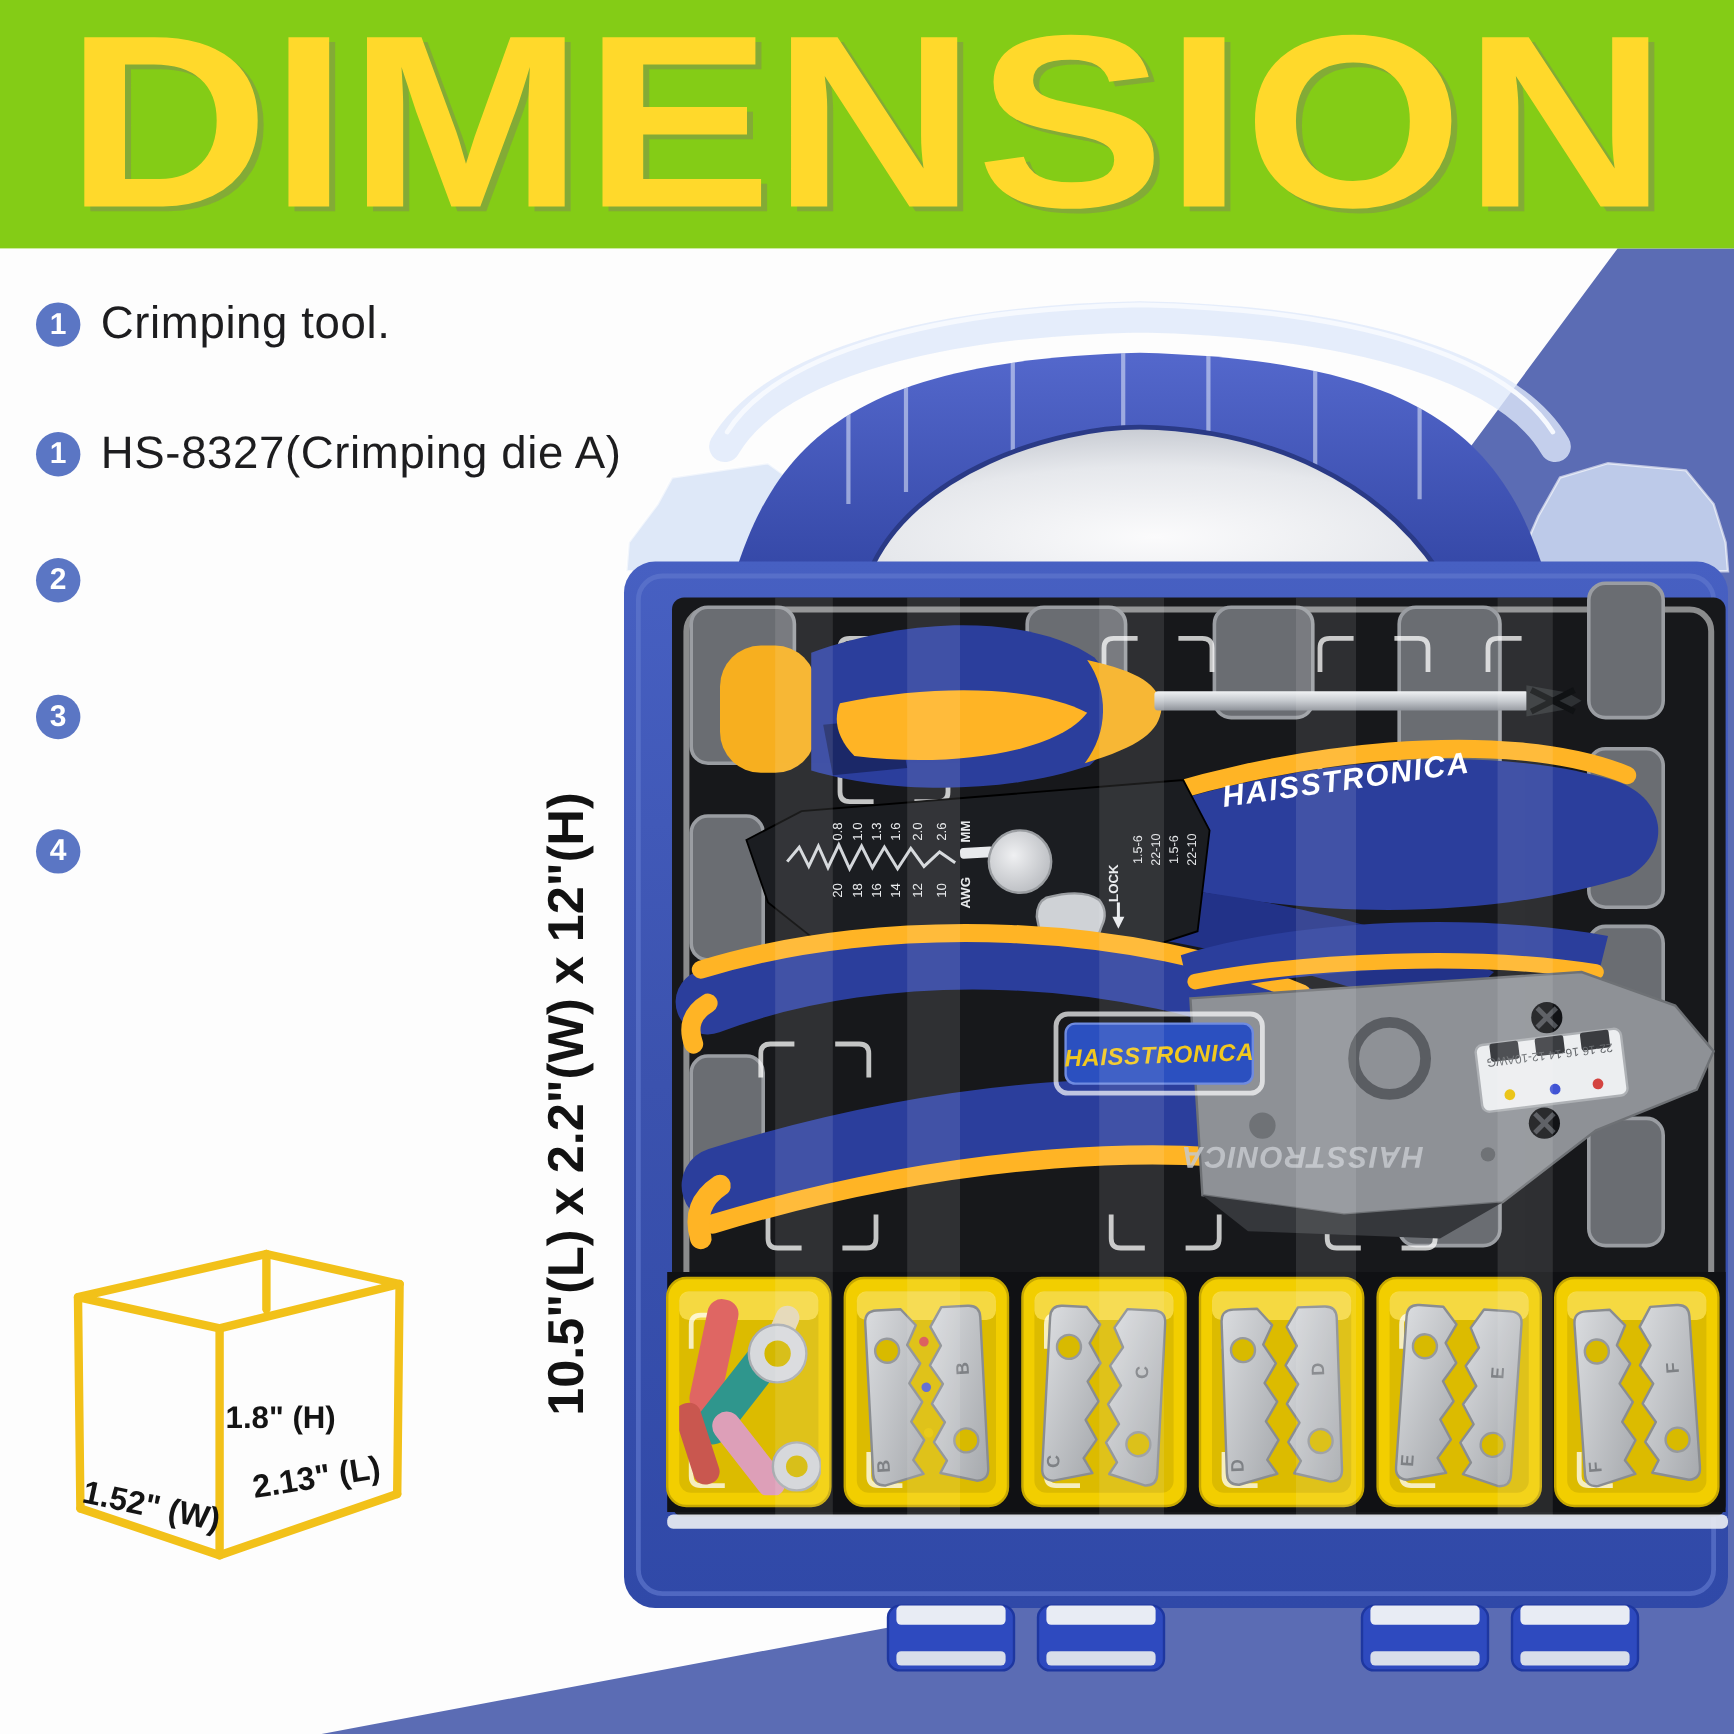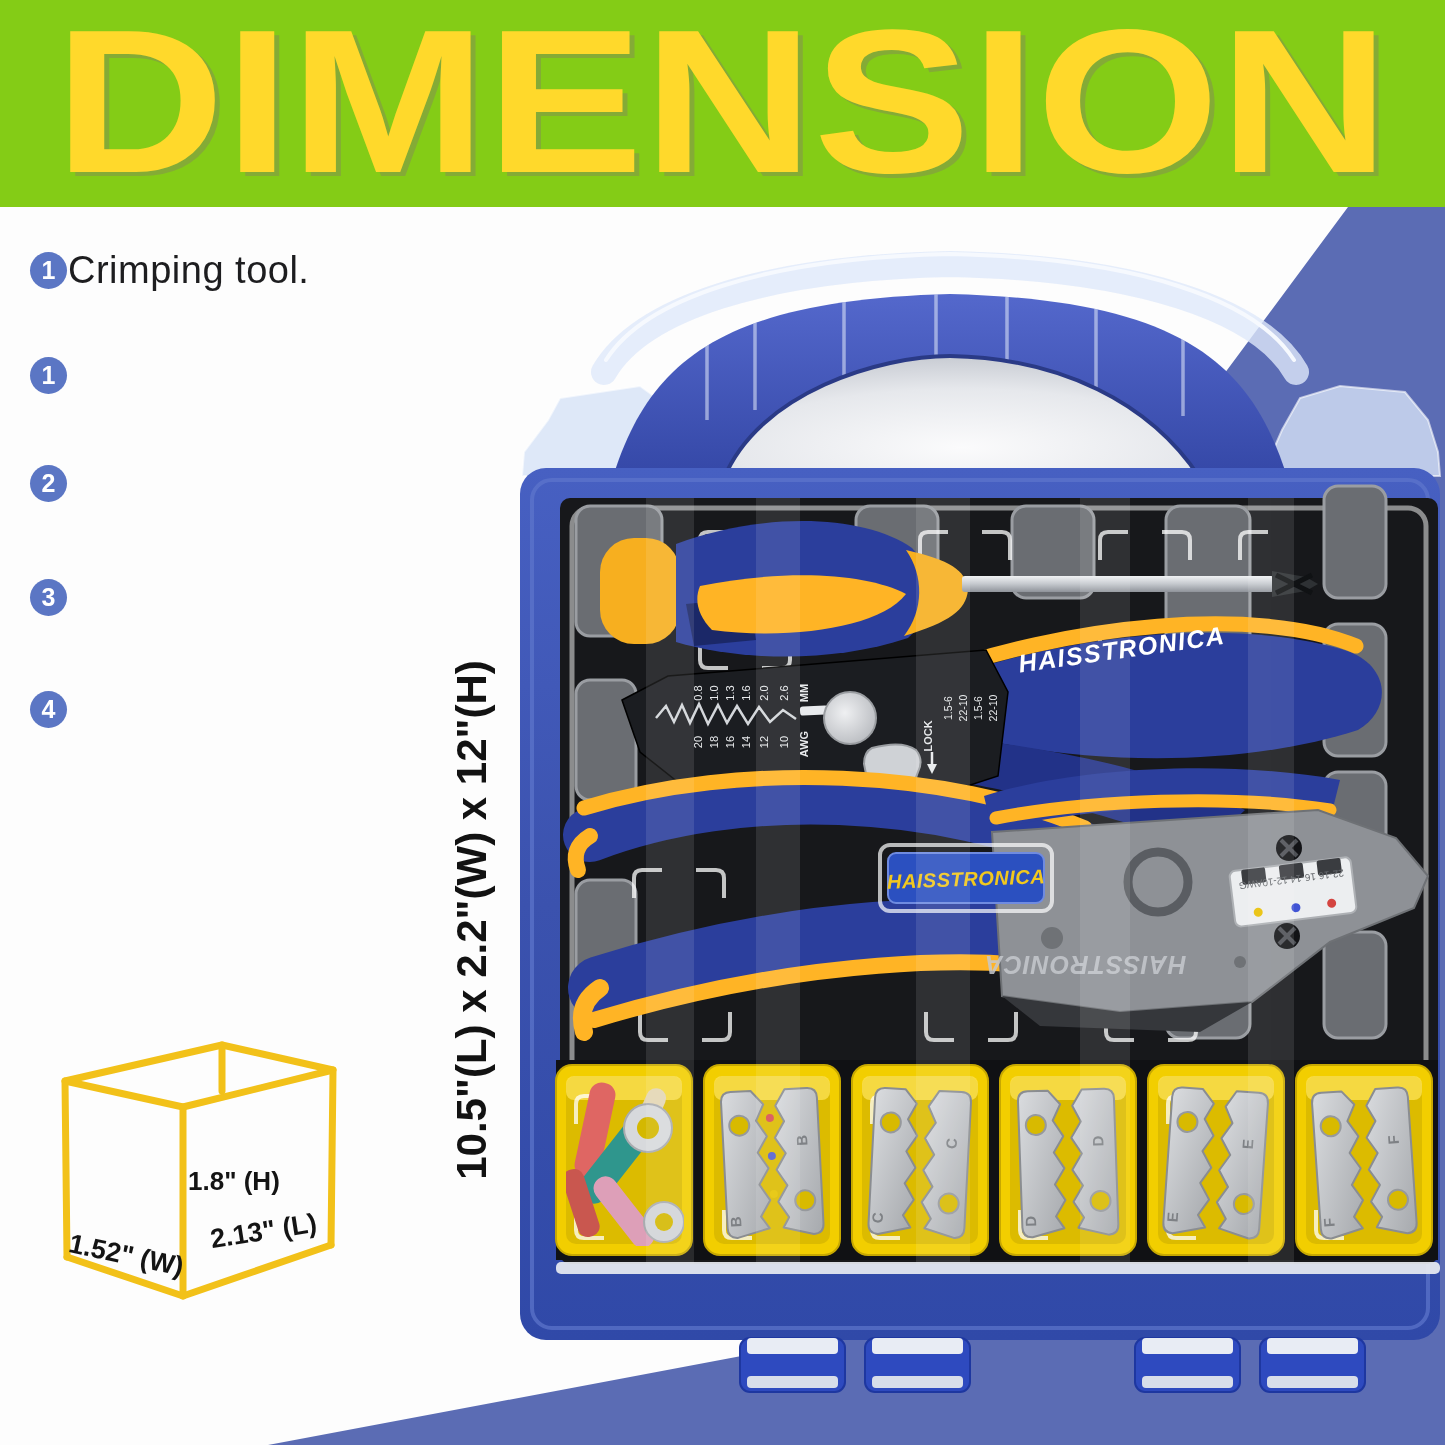--- a/index.html
+++ b/index.html
@@ -9,21 +9,21 @@
   
   .banner{left:0;top:0;width:1445px;height:207px;background:#84cc16;}
   
   .fullsvg{left:0;top:0;width:1445px;height:1445px;}
   
   .parts-list{left:30px;top:0;width:520px;}
   .part-item{position:absolute;left:0;display:flex;align-items:center;}
   .badge{width:37px;height:37px;border-radius:50%;background:#5B76C4;color:#fff;
          font-weight:bold;font-size:25px;display:flex;align-items:center;justify-content:center;
          flex:0 0 37px;}
-  .part-label{margin-left:1px;font-size:38px;color:#1d1d1f;letter-spacing:0.5px;white-space:nowrap;}
+  .part-label{margin-left:17px;font-size:38px;color:#1d1d1f;letter-spacing:0.5px;white-space:nowrap;}
   
   .dim-vert{left:127px;top:897px;width:690px;height:46px;line-height:46px;text-align:center;
             font-size:42px;font-weight:bold;color:#121212;transform:rotate(-90deg);white-space:nowrap;}
   
   .boxlbl{font-weight:bold;color:#141414;white-space:nowrap;}
   .lbl-h{left:188px;top:1166px;font-size:26px;}
   .lbl-w{left:68px;top:1240px;font-size:27px;transform:rotate(12deg);}
   .lbl-l{left:210px;top:1216px;font-size:27px;transform:rotate(-9deg);}
   text{font-family:"Liberation Sans","DejaVu Sans",sans-serif;}
 </style>
@@ -41,20 +41,21 @@
   </svg>
 </div>
 
 <div class="abs parts-list">
   <div class="part-item" style="top:249px;">
     <div class="badge">1</div>
     <div class="part-label">Crimping tool.</div>
   </div>
   <div class="part-item" style="top:357px;">
     <div class="badge">1</div>
+    <div class="part-label">HS-8327(Crimping die A)</div>
   </div>
   <div class="part-item" style="top:465px;">
     <div class="badge">2</div>
   </div>
   <div class="part-item" style="top:579px;">
     <div class="badge">3</div>
   </div>
   <div class="part-item" style="top:691px;">
     <div class="badge">4</div>
   </div>

